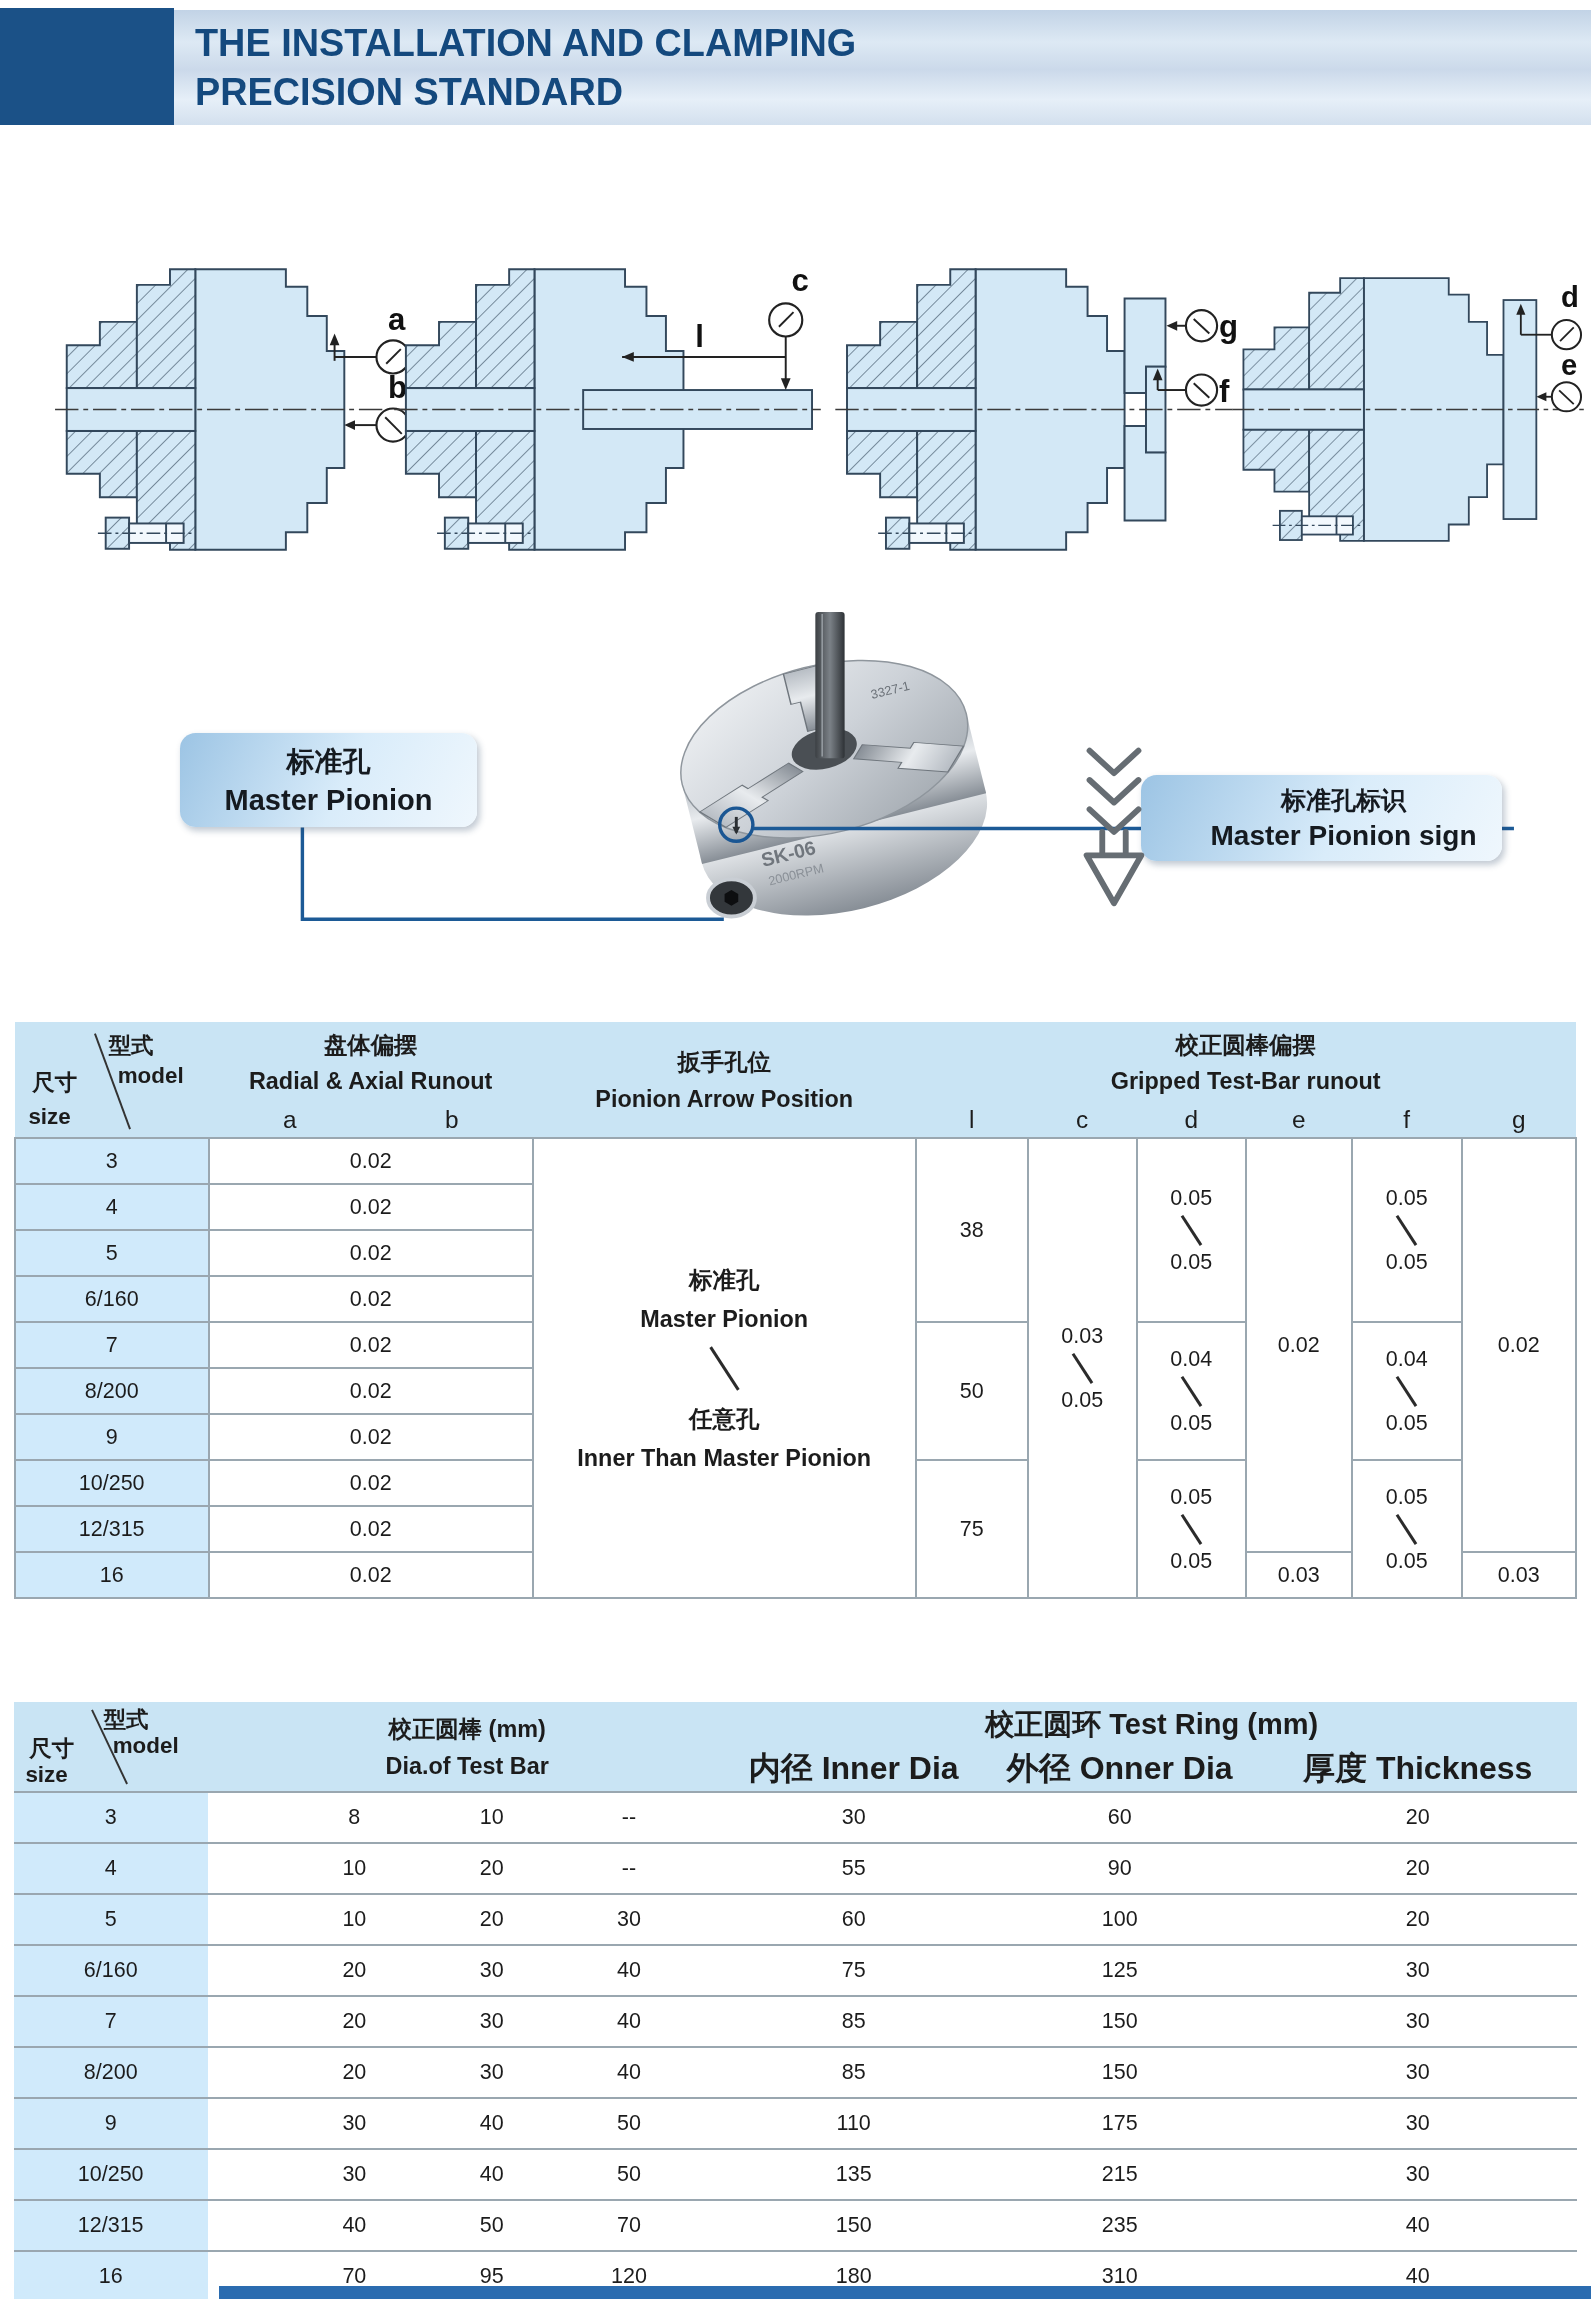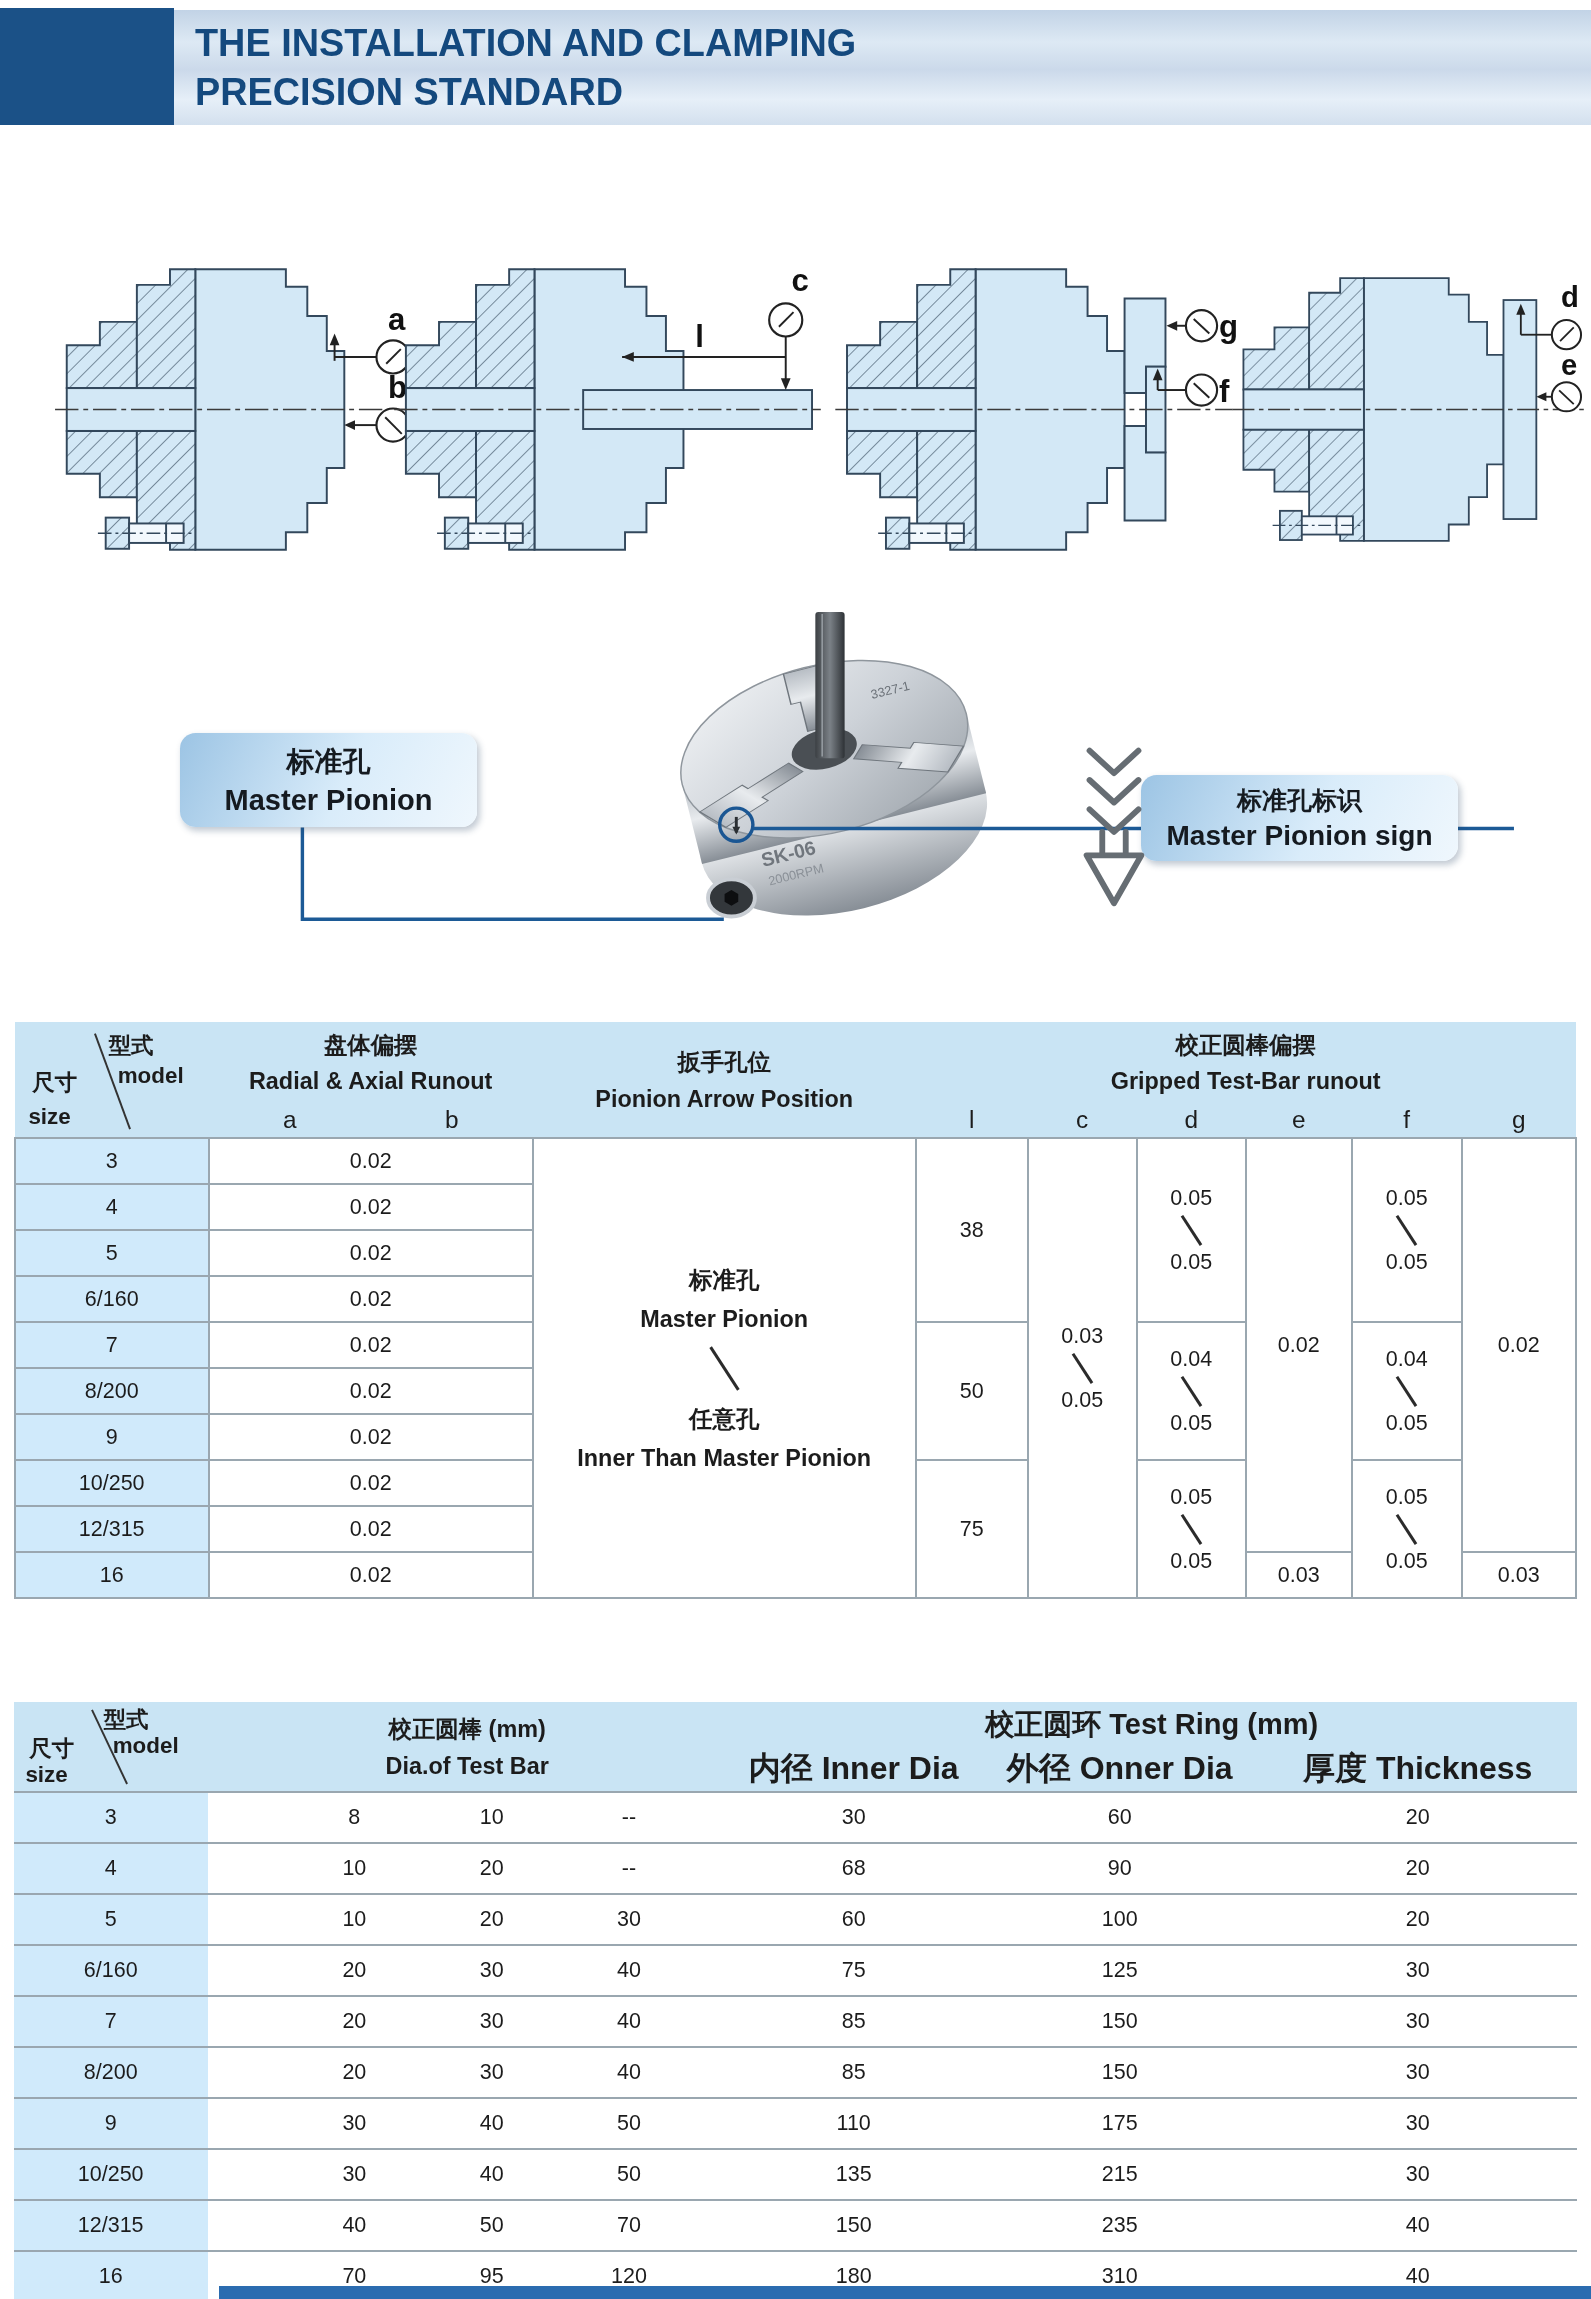--- a/index.html
+++ b/index.html
@@ -22,21 +22,21 @@
   
   .photo{position:absolute;left:585px;top:612px;z-index:1;}
   .overlay{position:absolute;left:0;top:605px;z-index:2;pointer-events:none;}
   .callout{position:absolute;z-index:3;border-radius:15.6px;display:flex;flex-direction:column;
            align-items:center;justify-content:center;
            background:linear-gradient(115deg,#9cc4e4,#d9ecfa 55%,#eff7fd);
            box-shadow:2.9px 3.9px 6.8px rgba(40,70,100,.28);}
   .callout .cn{font-size:28px;font-weight:bold;color:#151a20;}
   .callout .en{font-size:29px;font-weight:bold;color:#151a20;margin-top:3.9px;}
   #callout-master{left:180px;top:733px;width:297px;height:94px;}
-  #callout-sign{left:1141px;top:775px;width:317px;height:86px;}
+  #callout-sign{left:1141px;top:775px;width:317px;height:86px;padding-left:44px;}
   #callout-sign .cn{font-size:25px;}
   #callout-sign .en{font-size:28px;}
   .sign-arrow{position:absolute;left:1065px;top:737px;z-index:3;}
 
   
   table{position:absolute;border-collapse:collapse;table-layout:fixed;border-radius:15px;}
   #table1{left:13.7px;top:1022px;width:1562px;}
   #table2{left:13.7px;top:1702px;width:1562px;}
   th{background:#c9e4f4;font-weight:bold;padding:0;}
   #table1 thead tr.grp th{height:80px;}
@@ -506,21 +506,21 @@
       </tr>
       <tr>
         <td class="sizec">4</td>
         <td>
             <div class="barvals">
           <span>10</span>
               <span>20</span>
               <span>--</span>
             </div>
           </td>
-        <td>68</td>
+        <td>55</td>
         <td>90</td>
         <td>20</td>
       </tr>
       <tr>
         <td class="sizec">5</td>
         <td>
             <div class="barvals">
           <span>10</span>
               <span>20</span>
               <span>30</span>

